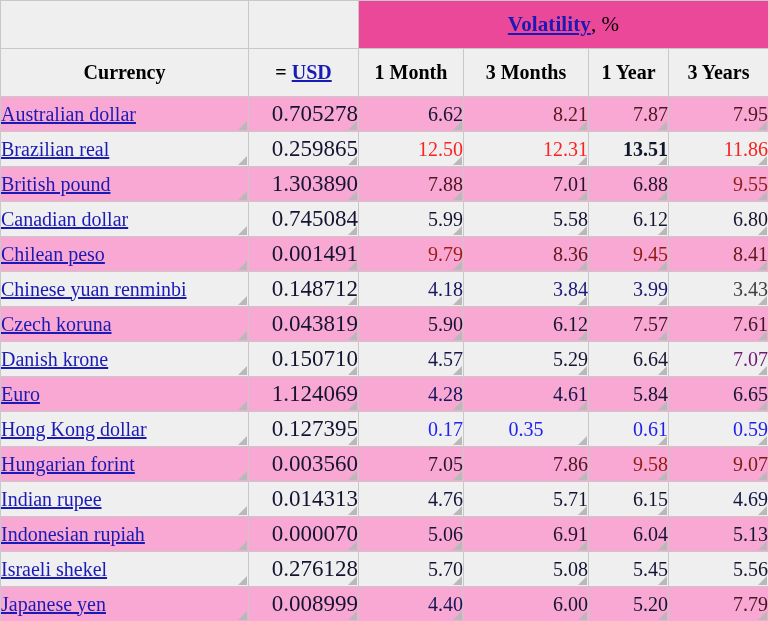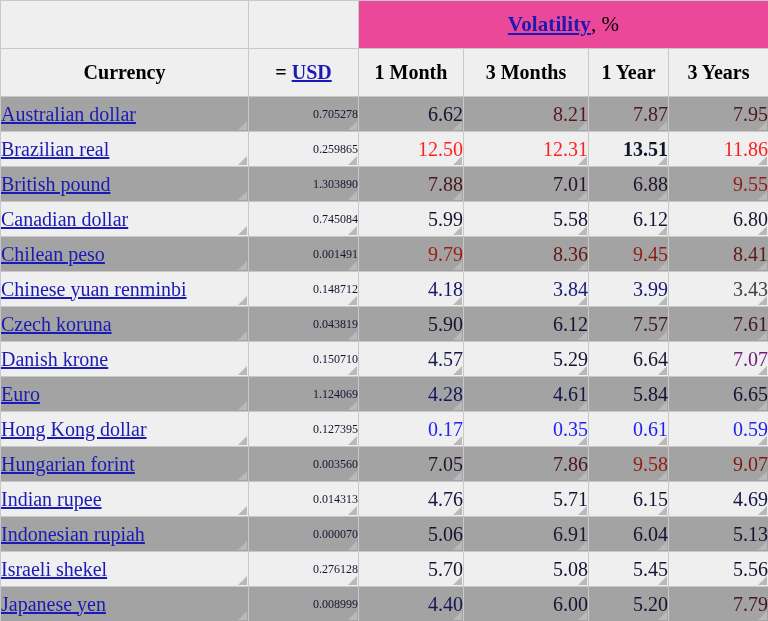--- a/index.html
+++ b/index.html
@@ -78,21 +78,21 @@
   }
   th.h-usd .eq { color: #000000; font-weight: bold; }
   th.h-usd a {
     color: #1a1ab4;
     text-decoration: underline;
     font-weight: bold;
   }
 
   
   tr.data-row { height: 35px; }
-  tr.data-row.odd  td { background: #a3a3a3; }
+  tr.data-row.odd  td { background: #f9a8d4; }
   tr.data-row.even td { background: #efefef; }
 
   td.cur-cell {
     padding-left: 8px;
     text-align: left;
     font-size: 20px;
   }
   td.cur-cell a {
     color: #1a1ab4;
     text-decoration: underline;
@@ -101,21 +101,21 @@
   td.num {
     text-align: right;
     padding-right: 10px;
     font-size: 20px;
     color: #141432;
     white-space: nowrap;
   }
   td.rate {
     text-align: right;
     padding-right: 8px;
-    font-size: 12px;
+    font-size: 23px;
     color: #141432;
   }
 
   
   td.marker::after {
     content: "";
     position: absolute;
     right: 1px;
     bottom: 1px;
     width: 0;
@@ -221,21 +221,21 @@
         <td class="rate marker">1.124069</td>
         <td class="num marker" style="color: rgb(23, 23, 94);">4.28</td>
         <td class="num marker" style="color: rgb(22, 22, 74);">4.61</td>
         <td class="num marker" style="color: rgb(20, 20, 50);">5.84</td>
         <td class="num marker" style="color: rgb(22, 20, 49);">6.65</td>
       </tr>
       <tr class="data-row even">
         <td class="cur-cell marker"><a href="#">Hong Kong dollar</a></td>
         <td class="rate marker">0.127395</td>
         <td class="num marker" style="color: rgb(34, 34, 250);">0.17</td>
-        <td class="num marker" style="color: rgb(33, 33, 244);">0.35</td>
+        <td class="num marker" style="color: rgb(33, 33, 244); text-align: center;">0.35</td>
         <td class="num marker" style="color: rgb(33, 33, 235);">0.61</td>
         <td class="num marker" style="color: rgb(33, 33, 236);">0.59</td>
       </tr>
       <tr class="data-row odd">
         <td class="cur-cell marker"><a href="#">Hungarian forint</a></td>
         <td class="rate marker">0.003560</td>
         <td class="num marker" style="color: rgb(39, 21, 44);">7.05</td>
         <td class="num marker" style="color: rgb(74, 23, 32);">7.86</td>
         <td class="num marker" style="color: rgb(148, 27, 19);">9.58</td>
         <td class="num marker" style="color: rgb(125, 26, 16);">9.07</td>

